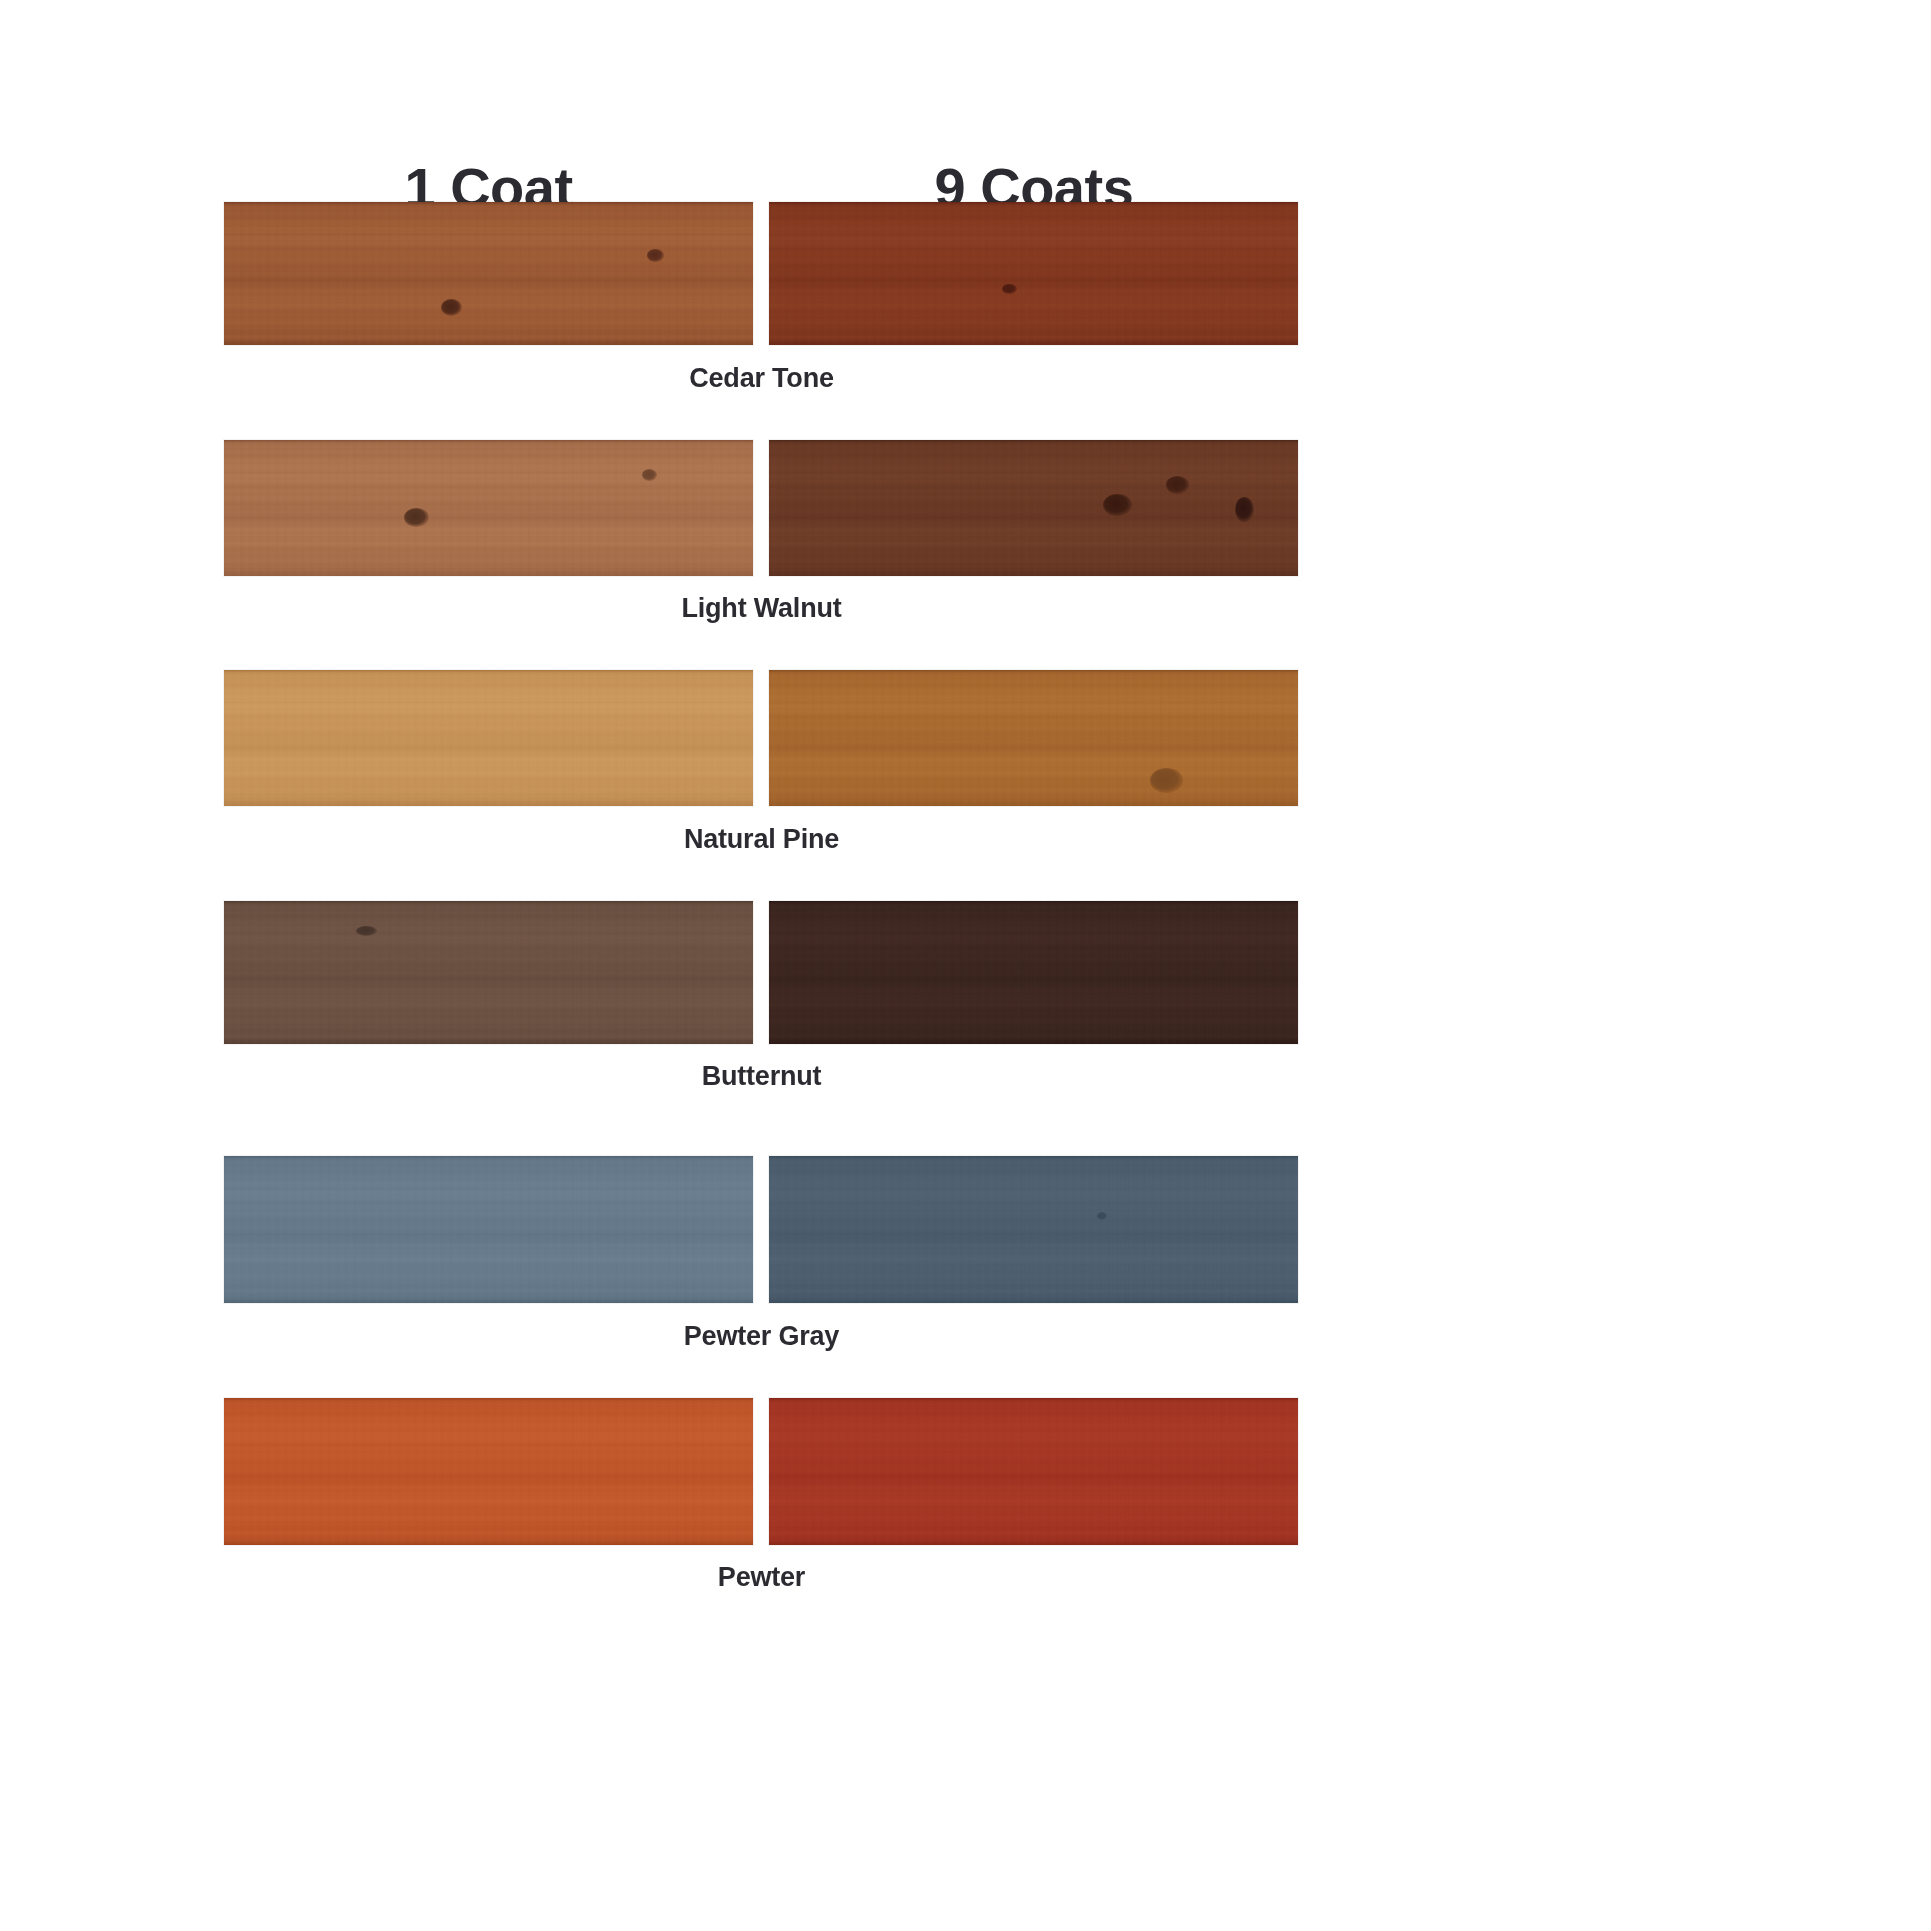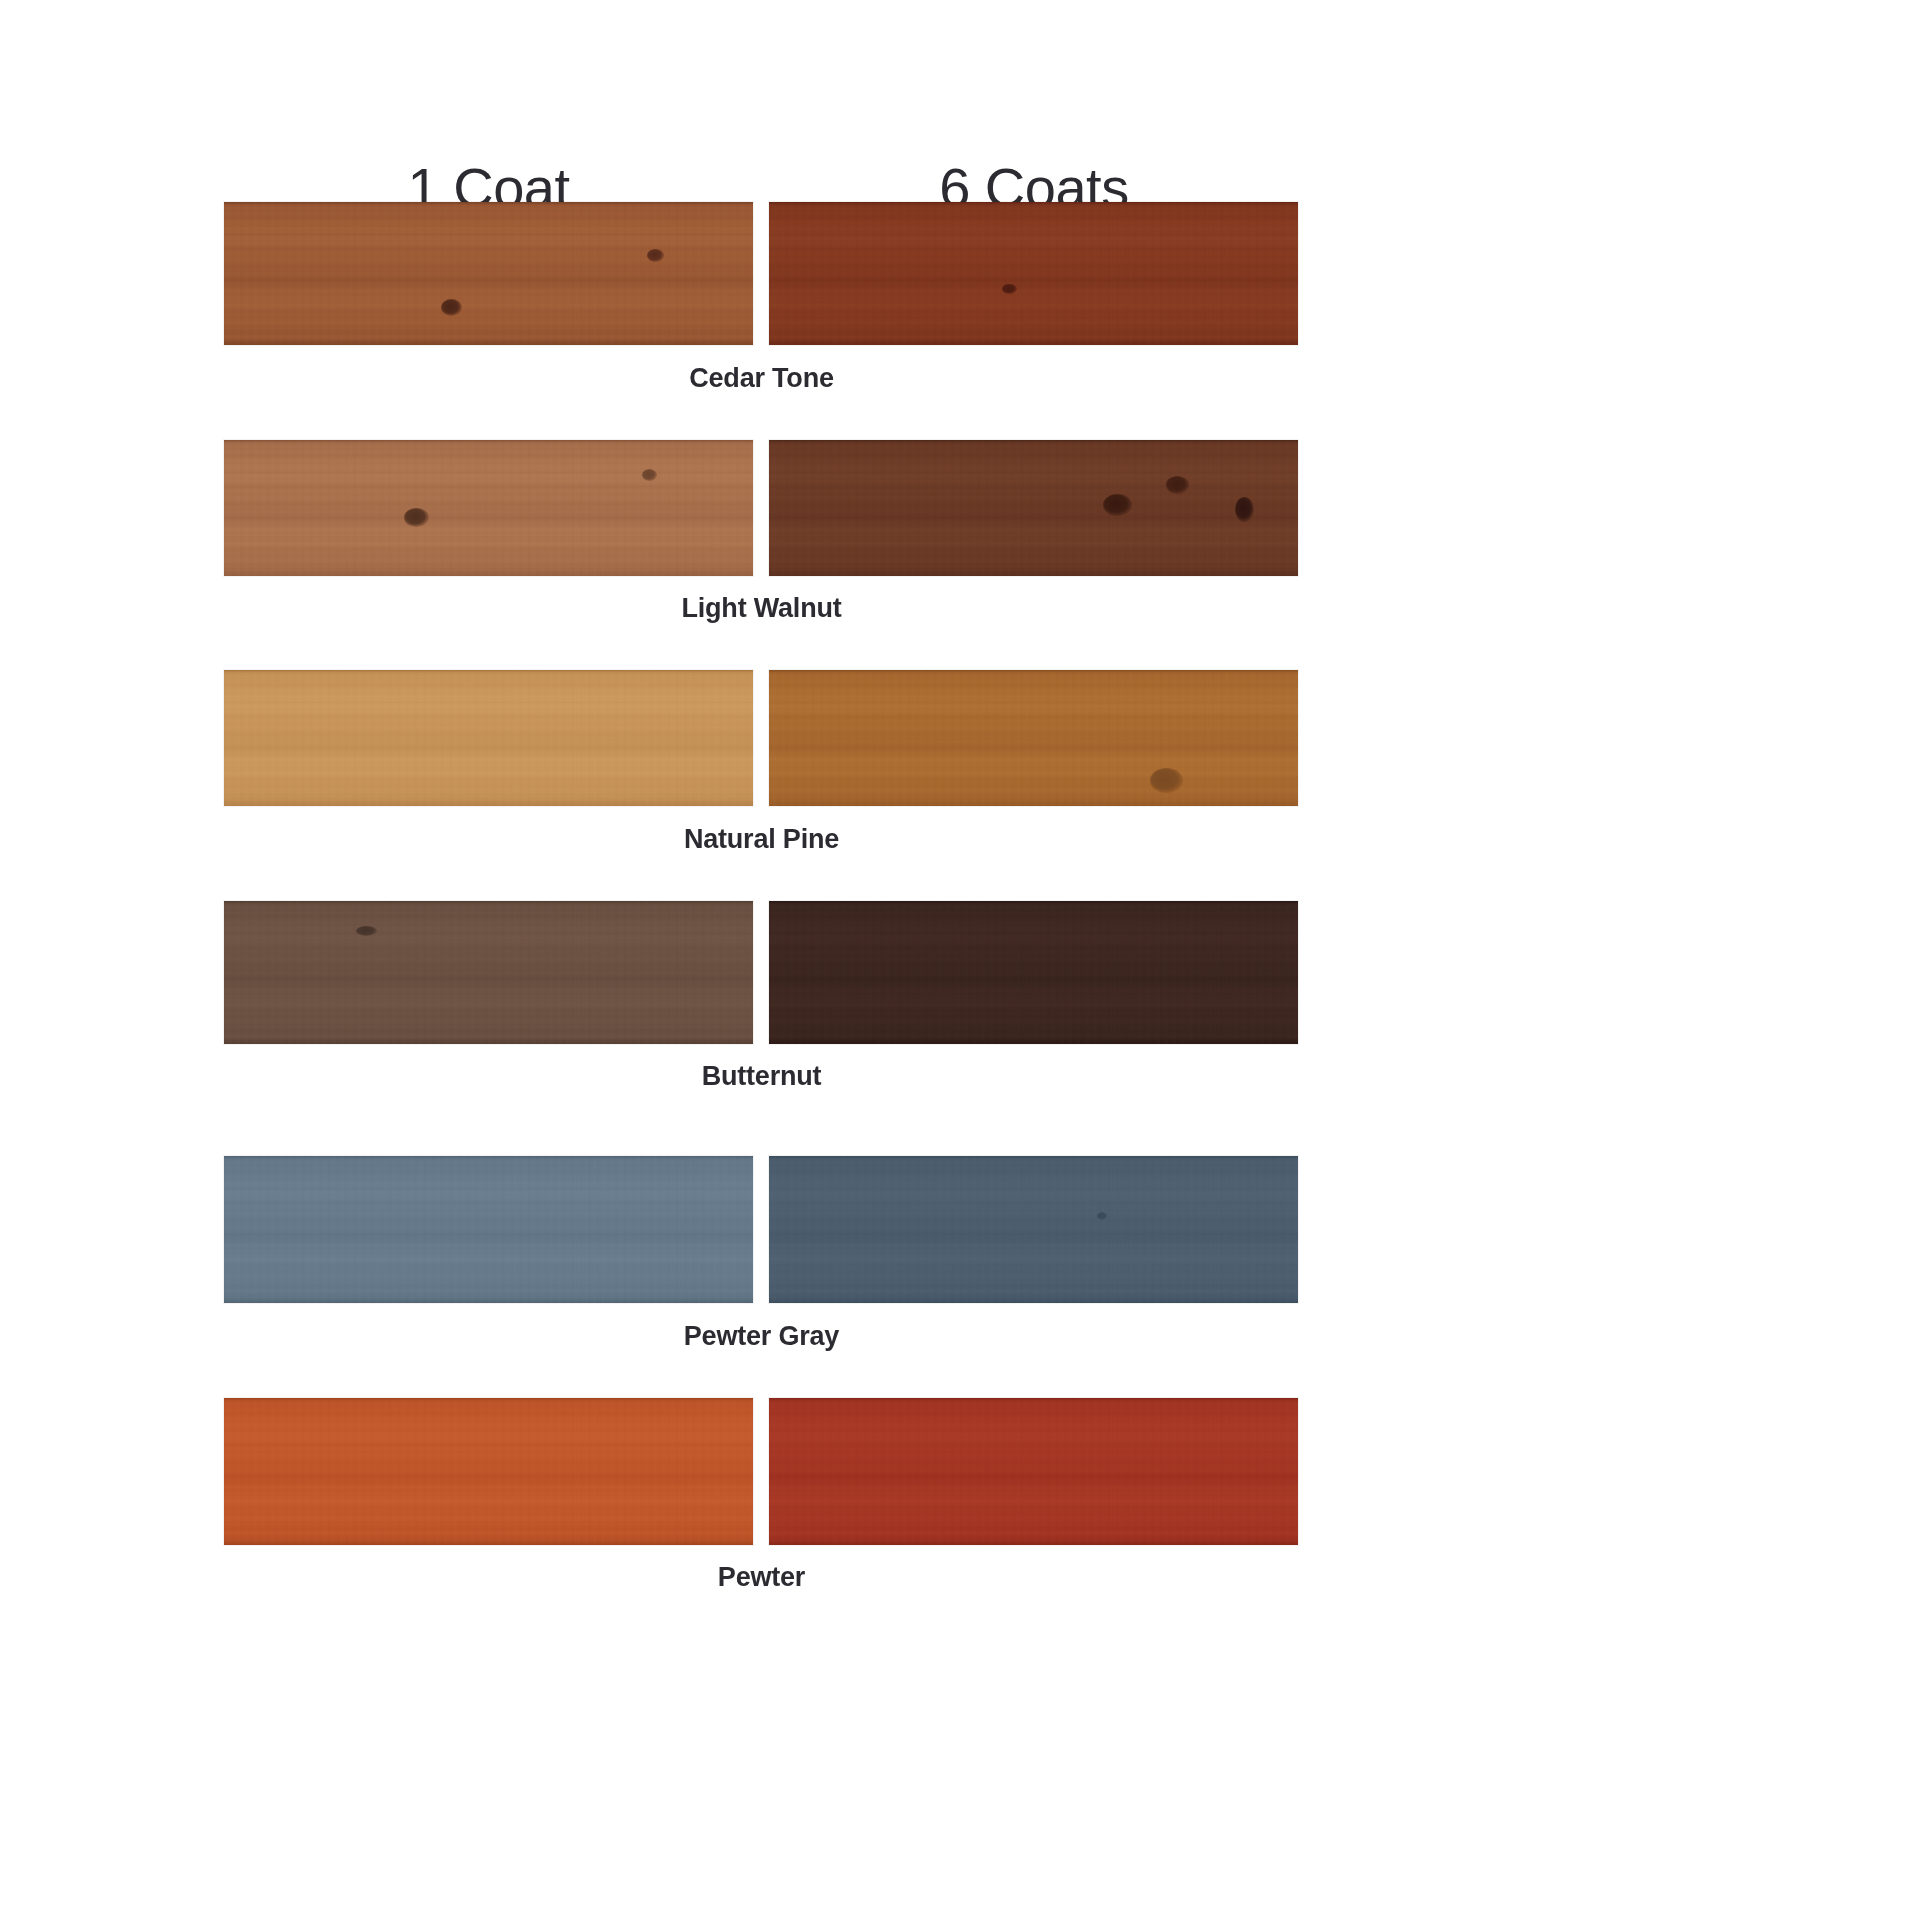--- a/index.html
+++ b/index.html
@@ -30,21 +30,21 @@
     left: 224px;
     width: 1075px;
     height: 77px;
     display: flex;
     flex-direction: row;
   }
   .col-header {
     flex: 0 0 529px;
     text-align: center;
     font-size: 56px;
-    font-weight: 400;
+    font-weight: 700;
     letter-spacing: -0.5px;
     color: #2b2b31;
     line-height: 62px;
   }
   .col-header.col-2 {
     margin-left: 16.4px;
   }
 
   
   .rows {
@@ -91,21 +91,21 @@
     line-height: 39px;
   }
 </style>
 </head>
 <body>
 
 <div class="chart">
 
   <div class="header-row">
     <div class="col-header col-1">1 Coat</div>
-    <div class="col-header col-2">6 Coats</div>
+    <div class="col-header col-2">9 Coats</div>
   </div>
 
   <div class="rows" id="rows-container">
       <div class="stain-row">
         <div class="plank-pair">
           <div class="plank" style="height: 143px; background-image: repeating-linear-gradient(rgba(126, 67, 39, 0.133) 0px, rgba(156, 90, 52, 0) 2.9px, rgba(176, 112, 70, 0.15) 6.8px, rgba(156, 90, 52, 0) 10.6px, rgba(126, 67, 39, 0.11) 14.5px, rgba(156, 90, 52, 0) 20px, rgba(176, 112, 70, 0.1) 25px, rgba(156, 90, 52, 0) 32px), repeating-linear-gradient(to right, rgba(126, 67, 39, 0.063) 0px, rgba(156, 90, 52, 0) 1.9px, rgba(176, 112, 70, 0.063) 4.8px, rgba(156, 90, 52, 0) 8.7px), linear-gradient(rgba(110, 58, 34, 0.8) 0%, rgba(126, 67, 39, 0.333) 2%, rgb(156, 90, 52) 9%, rgba(176, 112, 70, 0.267) 26%, rgb(156, 90, 52) 40%, rgba(126, 67, 39, 0.227) 55%, rgba(176, 112, 70, 0.2) 68%, rgb(156, 90, 52) 82%, rgba(126, 67, 39, 0.3) 96%, rgba(110, 58, 34, 0.733) 100%), linear-gradient(rgb(156, 90, 52), rgb(156, 90, 52));">
             <div class="grain" style="background-image: repeating-linear-gradient(rgba(126, 67, 39, 0.08) 0px, transparent 1.9px, rgba(176, 112, 70, 0.07) 3.9px, transparent 7.7px);"></div>
             <div class="knot" style="left: 41%; top: 68%; width: 21px; height: 16.4px; background: radial-gradient(at 45% 45%, rgb(74, 36, 22) 0%, rgba(74, 36, 22, 0.867) 48%, rgba(126, 67, 39, 0.467) 72%, transparent 100%);"></div>
             <div class="knot" style="left: 80%; top: 33%; width: 16.4px; height: 12.6px; background: radial-gradient(at 45% 45%, rgb(85, 41, 26) 0%, rgba(85, 41, 26, 0.867) 48%, rgba(126, 67, 39, 0.467) 72%, transparent 100%);"></div>
           </div>

